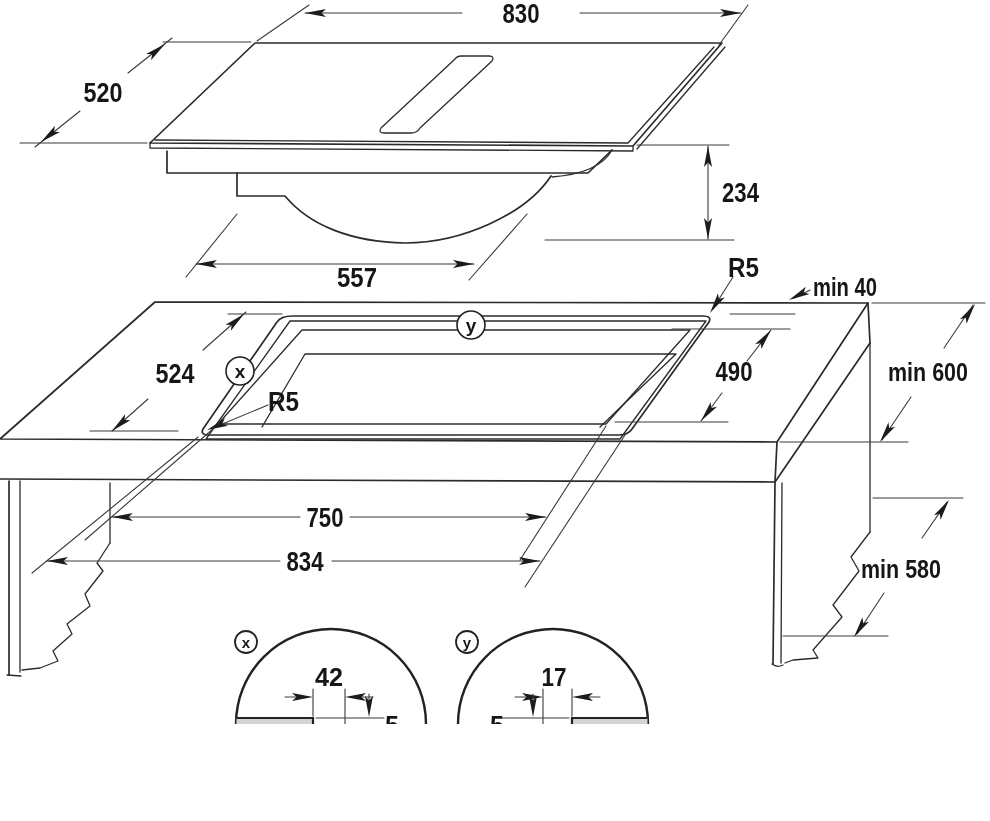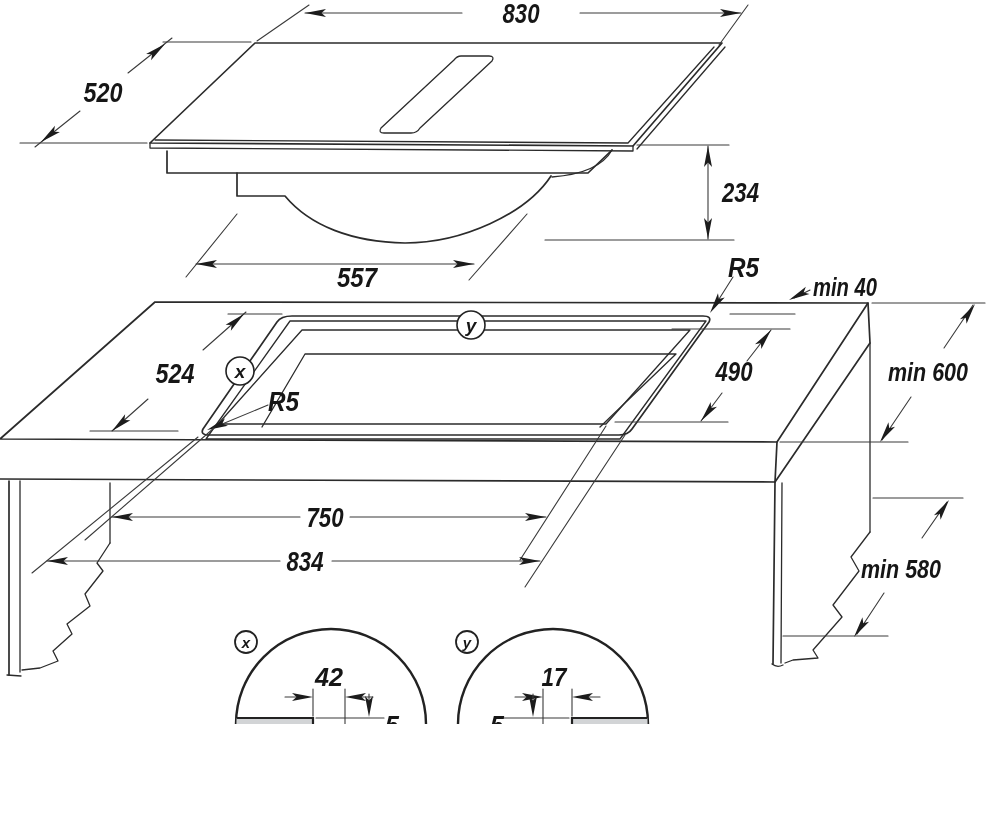--- a/index.html
+++ b/index.html
@@ -1,16 +1,16 @@
 <!DOCTYPE html>
 <html><head>
 <meta charset="utf-8">
 <style>
   html,body{margin:0;padding:0;background:#ffffff;}
-  .page{width:990px;height:724px;position:relative;background:#fff;overflow:hidden;font-style:italic;}
+  .page{width:990px;height:724px;position:relative;background:#fff;overflow:hidden;}
   svg{display:block;}
   text{font-family:"Liberation Sans","DejaVu Sans",sans-serif;font-weight:bold;fill:#161616;}
   .obj{stroke:#2b2b2b;stroke-width:1.7;fill:none;stroke-linejoin:round;stroke-linecap:round;}
   .obj2{stroke:#2b2b2b;stroke-width:1.3;fill:none;stroke-linejoin:round;stroke-linecap:round;}
   .dim{stroke:#3a3a3a;stroke-width:1.1;fill:none;stroke-linecap:round;}
   .arr{fill:#1c1c1c;stroke:none;}
   .bigc{stroke:#222;stroke-width:2.4;fill:#fff;}
   .smc{stroke:#222;stroke-width:1.8;fill:#fff;}
   .prof{stroke:#222;stroke-width:2.2;fill:none;stroke-linejoin:miter;}
   .mark{stroke:#222;stroke-width:1.6;fill:#fff;}

